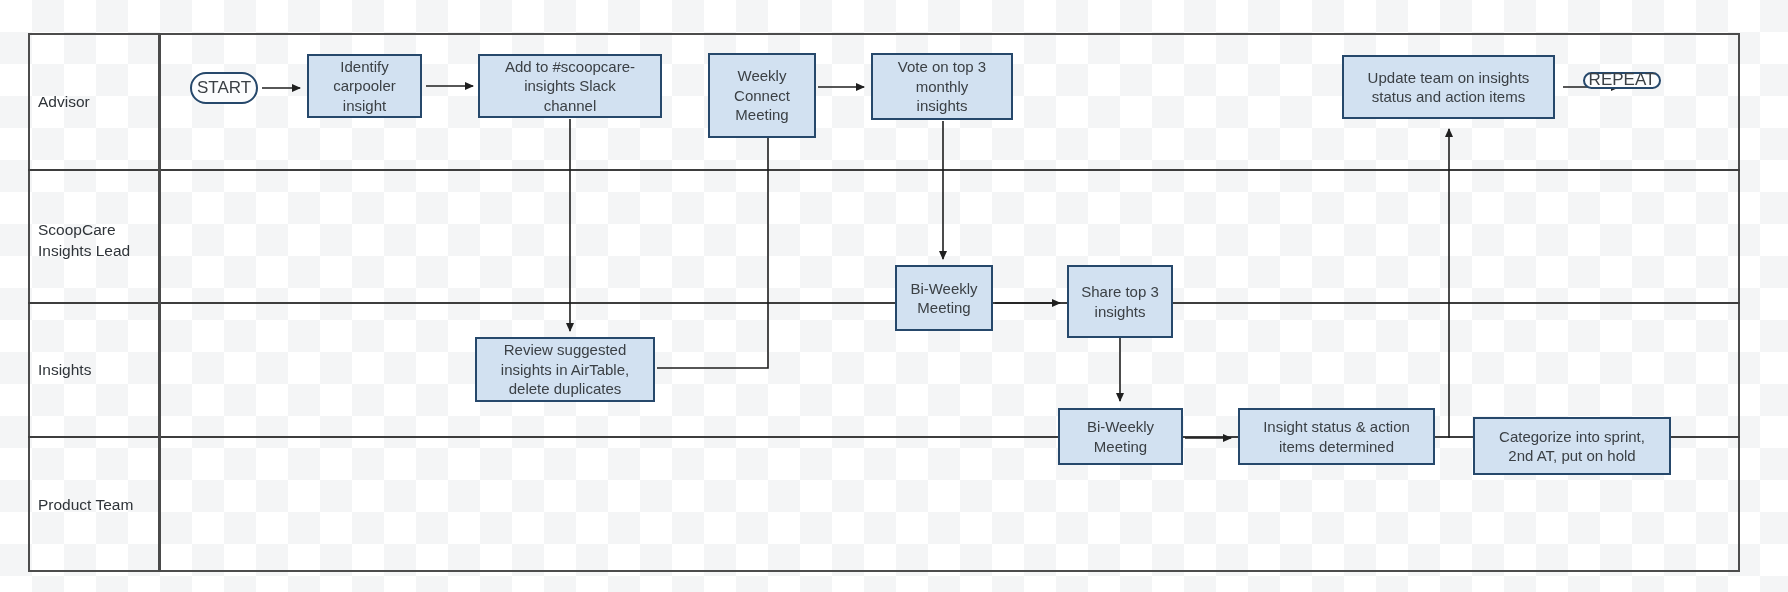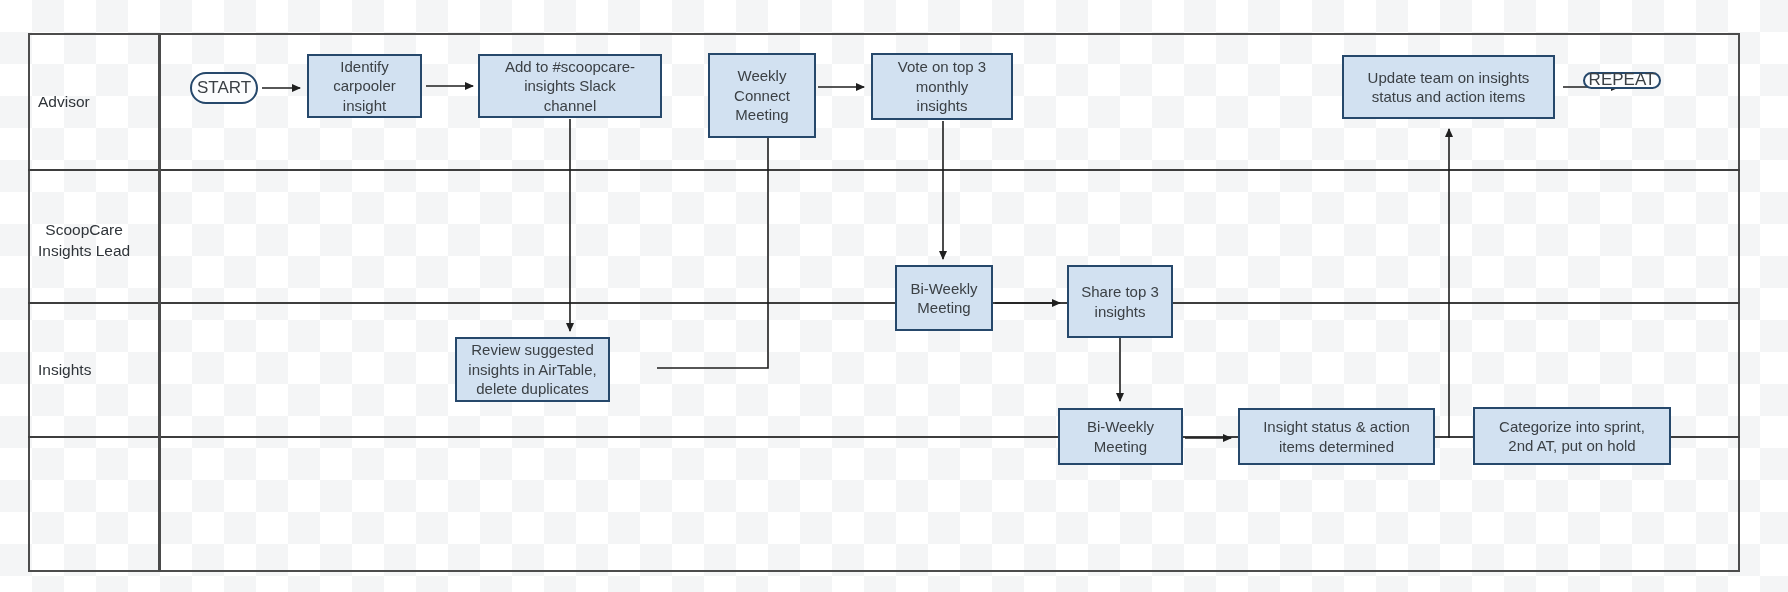--- a/index.html
+++ b/index.html
@@ -16,21 +16,20 @@
     border:2px solid #4c4c4c;box-sizing:border-box;
   }
   .hline{position:absolute;left:28px;width:1712px;height:2px;background:#3d3d3d;}
   .vsep{position:absolute;top:33px;left:158px;width:3px;height:539px;background:#4a4a4a;}
   .lane-label{
     position:absolute;left:30px;width:126px;
     display:flex;align-items:center;
     padding-left:8px;box-sizing:border-box;
     font-size:15.5px;line-height:1.35;color:#2f3439;
     white-space:pre-line;
-    text-align:center;
   }
   .connectors{position:absolute;left:0;top:0;z-index:2;}
   .node{
     position:absolute;z-index:3;
     background:#d2e1f1;
     border:2px solid #26486b;
     box-sizing:border-box;
     display:flex;align-items:center;justify-content:center;
     text-align:center;
     font-size:15px;line-height:1.3;color:#3b4045;
@@ -51,20 +50,21 @@
   <div class="tbl-border"></div>
   <div class="hline" style="top:169px"></div>
   <div class="hline" style="top:302px"></div>
   <div class="hline" style="top:436px"></div>
   <div class="vsep"></div>
 
   <div class="lane-label" style="top:35px;height:134px">Advisor</div>
   <div class="lane-label" style="top:171px;height:139px">ScoopCare
 Insights Lead</div>
   <div class="lane-label" style="top:304px;height:132px">Insights</div>
+  <div class="lane-label" style="top:438px;height:134px">Product Team</div>
 
   <svg class="connectors" width="1788" height="592">
     <defs>
       <marker id="ah" markerUnits="userSpaceOnUse" markerWidth="11" markerHeight="10" refX="8" refY="4" orient="auto">
         <path d="M0,0 L9,4 L0,8 z" fill="#1f1f1f"></path>
       </marker>
     </defs>
     <g stroke="#1f1f1f" stroke-width="1.6" fill="none">
       <path d="M262,88 H300" marker-end="url(#ah)"></path>
       <path d="M426,86 H473" marker-end="url(#ah)"></path>
@@ -94,24 +94,24 @@
 monthly
 insights</div>
   <div class="node" style="left:1342px;top:55px;width:213px;height:64px">Update team on insights
 status and action items</div>
   <div class="node pill" style="left:1583px;top:72px;width:78px;height:17px">REPEAT</div>
 
   <div class="node" style="left:895px;top:265px;width:98px;height:66px">Bi-Weekly
 Meeting</div>
   <div class="node" style="left:1067px;top:265px;width:106px;height:73px">Share top 3
 insights</div>
-  <div class="node" style="left:455px;top:337px;width:155px;height:65px">Review suggested
+  <div class="node" style="left:475px;top:337px;width:180px;height:65px">Review suggested
 insights in AirTable,
 delete duplicates</div>
 
   <div class="node" style="left:1058px;top:408px;width:125px;height:57px">Bi-Weekly
 Meeting</div>
   <div class="node" style="left:1238px;top:408px;width:197px;height:57px">Insight status &amp; action
 items determined</div>
-  <div class="node" style="left:1473px;top:407px;width:198px;height:58px">Categorize into sprint,
+  <div class="node" style="left:1473px;top:417px;width:198px;height:58px">Categorize into sprint,
 2nd AT, put on hold</div>
 
 </div>
 
 </body></html>

